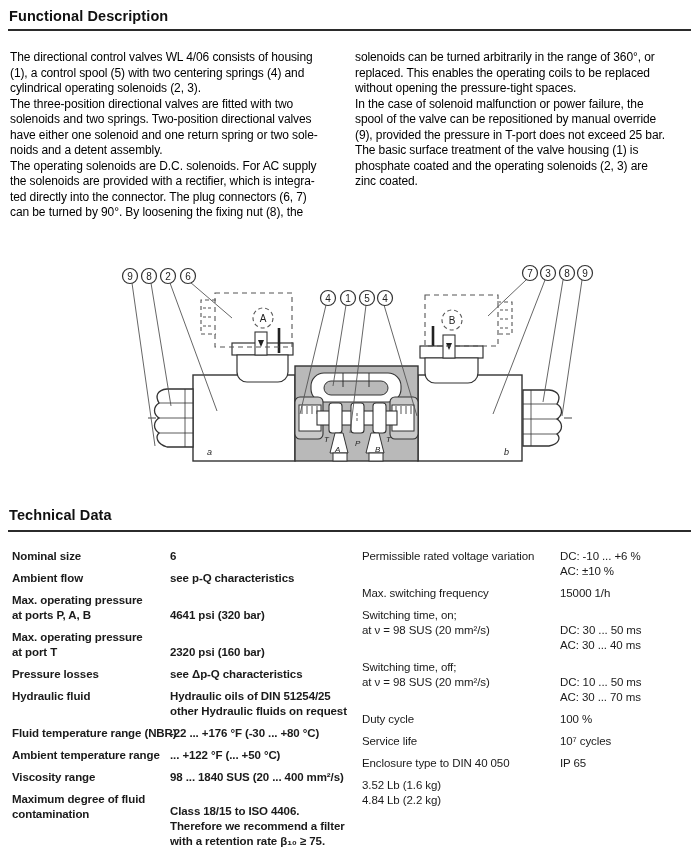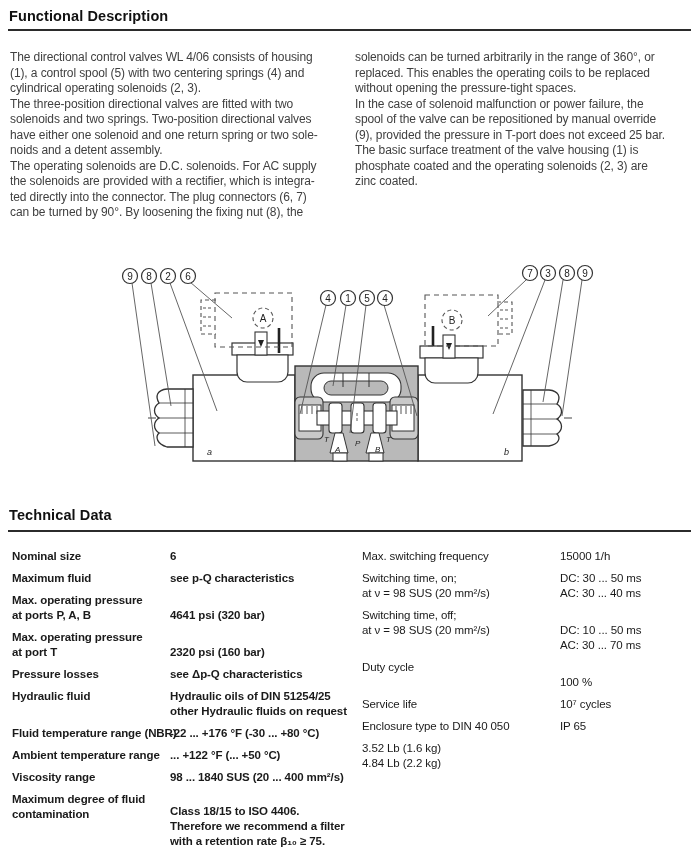--- a/index.html
+++ b/index.html
@@ -7,21 +7,21 @@
     position:relative;width:697px;height:868px;background:#ffffff;overflow:hidden;
     font-family:"Liberation Sans","DejaVu Sans",sans-serif;color:#1a1a1a;
   }
   .section-title{
     position:absolute;left:9px;font-size:14.5px;font-weight:bold;color:#111;
     letter-spacing:0.1px;white-space:pre;
   }
   .hrule{position:absolute;left:8px;width:683px;height:2px;background:#2b2b2b;}
   .bodycol{
     position:absolute;top:50px;font-size:12px;line-height:15.5px;
-    white-space:pre;color:#404040;letter-spacing:-0.1px;
+    white-space:pre;color:#000000;letter-spacing:-0.1px;
   }
   #func-left{left:10px;width:335px;}
   #func-right{left:355px;width:338px;}
   #diagram-wrap{position:absolute;left:95px;top:256px;width:510px;height:232px;}
   svg{display:block;}
   svg text{font-family:"Liberation Sans","DejaVu Sans",sans-serif;fill:#222;}
   .callout-num{font-size:10px;}
   .port-letter{font-size:8px;font-style:italic;}
   .coil-letter{font-size:10px;}
   .end-letter{font-size:9px;font-style:italic;}
@@ -207,21 +207,21 @@
 
   <div class="section-title" style="top:507px;">Technical Data</div>
   <div class="hrule" style="top:530px;"></div>
 
   <div id="tech-left" class="tech-table">
       <div class="trow">
         <div class="lbl">Nominal size</div>
         <div class="val">6</div>
       </div>
       <div class="trow">
-        <div class="lbl">Maximum fluid</div>
+        <div class="lbl">Ambient flow</div>
         <div class="val">see p-Q characteristics</div>
       </div>
       <div class="trow">
         <div class="lbl">Max. operating pressure
 at ports P, A, B</div>
         <div class="val">4641 psi (320 bar)</div>
       </div>
       <div class="trow">
         <div class="lbl">Max. operating pressure
 at port T</div>
@@ -251,20 +251,25 @@
       <div class="trow">
         <div class="lbl">Maximum degree of fluid
 contamination</div>
         <div class="val">Class 18/15 to ISO 4406.
 Therefore we recommend a filter
 with a retention rate β₁₀ ≥ 75.</div>
       </div>
     </div>
   <div id="tech-right" class="tech-table">
       <div class="trow">
+        <div class="lbl">Permissible rated voltage variation</div>
+        <div class="val">DC: -10 ... +6 %
+AC: ±10 %</div>
+      </div>
+      <div class="trow">
         <div class="lbl">Max. switching frequency</div>
         <div class="val">15000 1/h</div>
       </div>
       <div class="trow">
         <div class="lbl">Switching time, on;
 at ν = 98 SUS (20 mm²/s)</div>
         <div class="val">DC: 30 ... 50 ms
 AC: 30 ... 40 ms</div>
       </div>
       <div class="trow">

